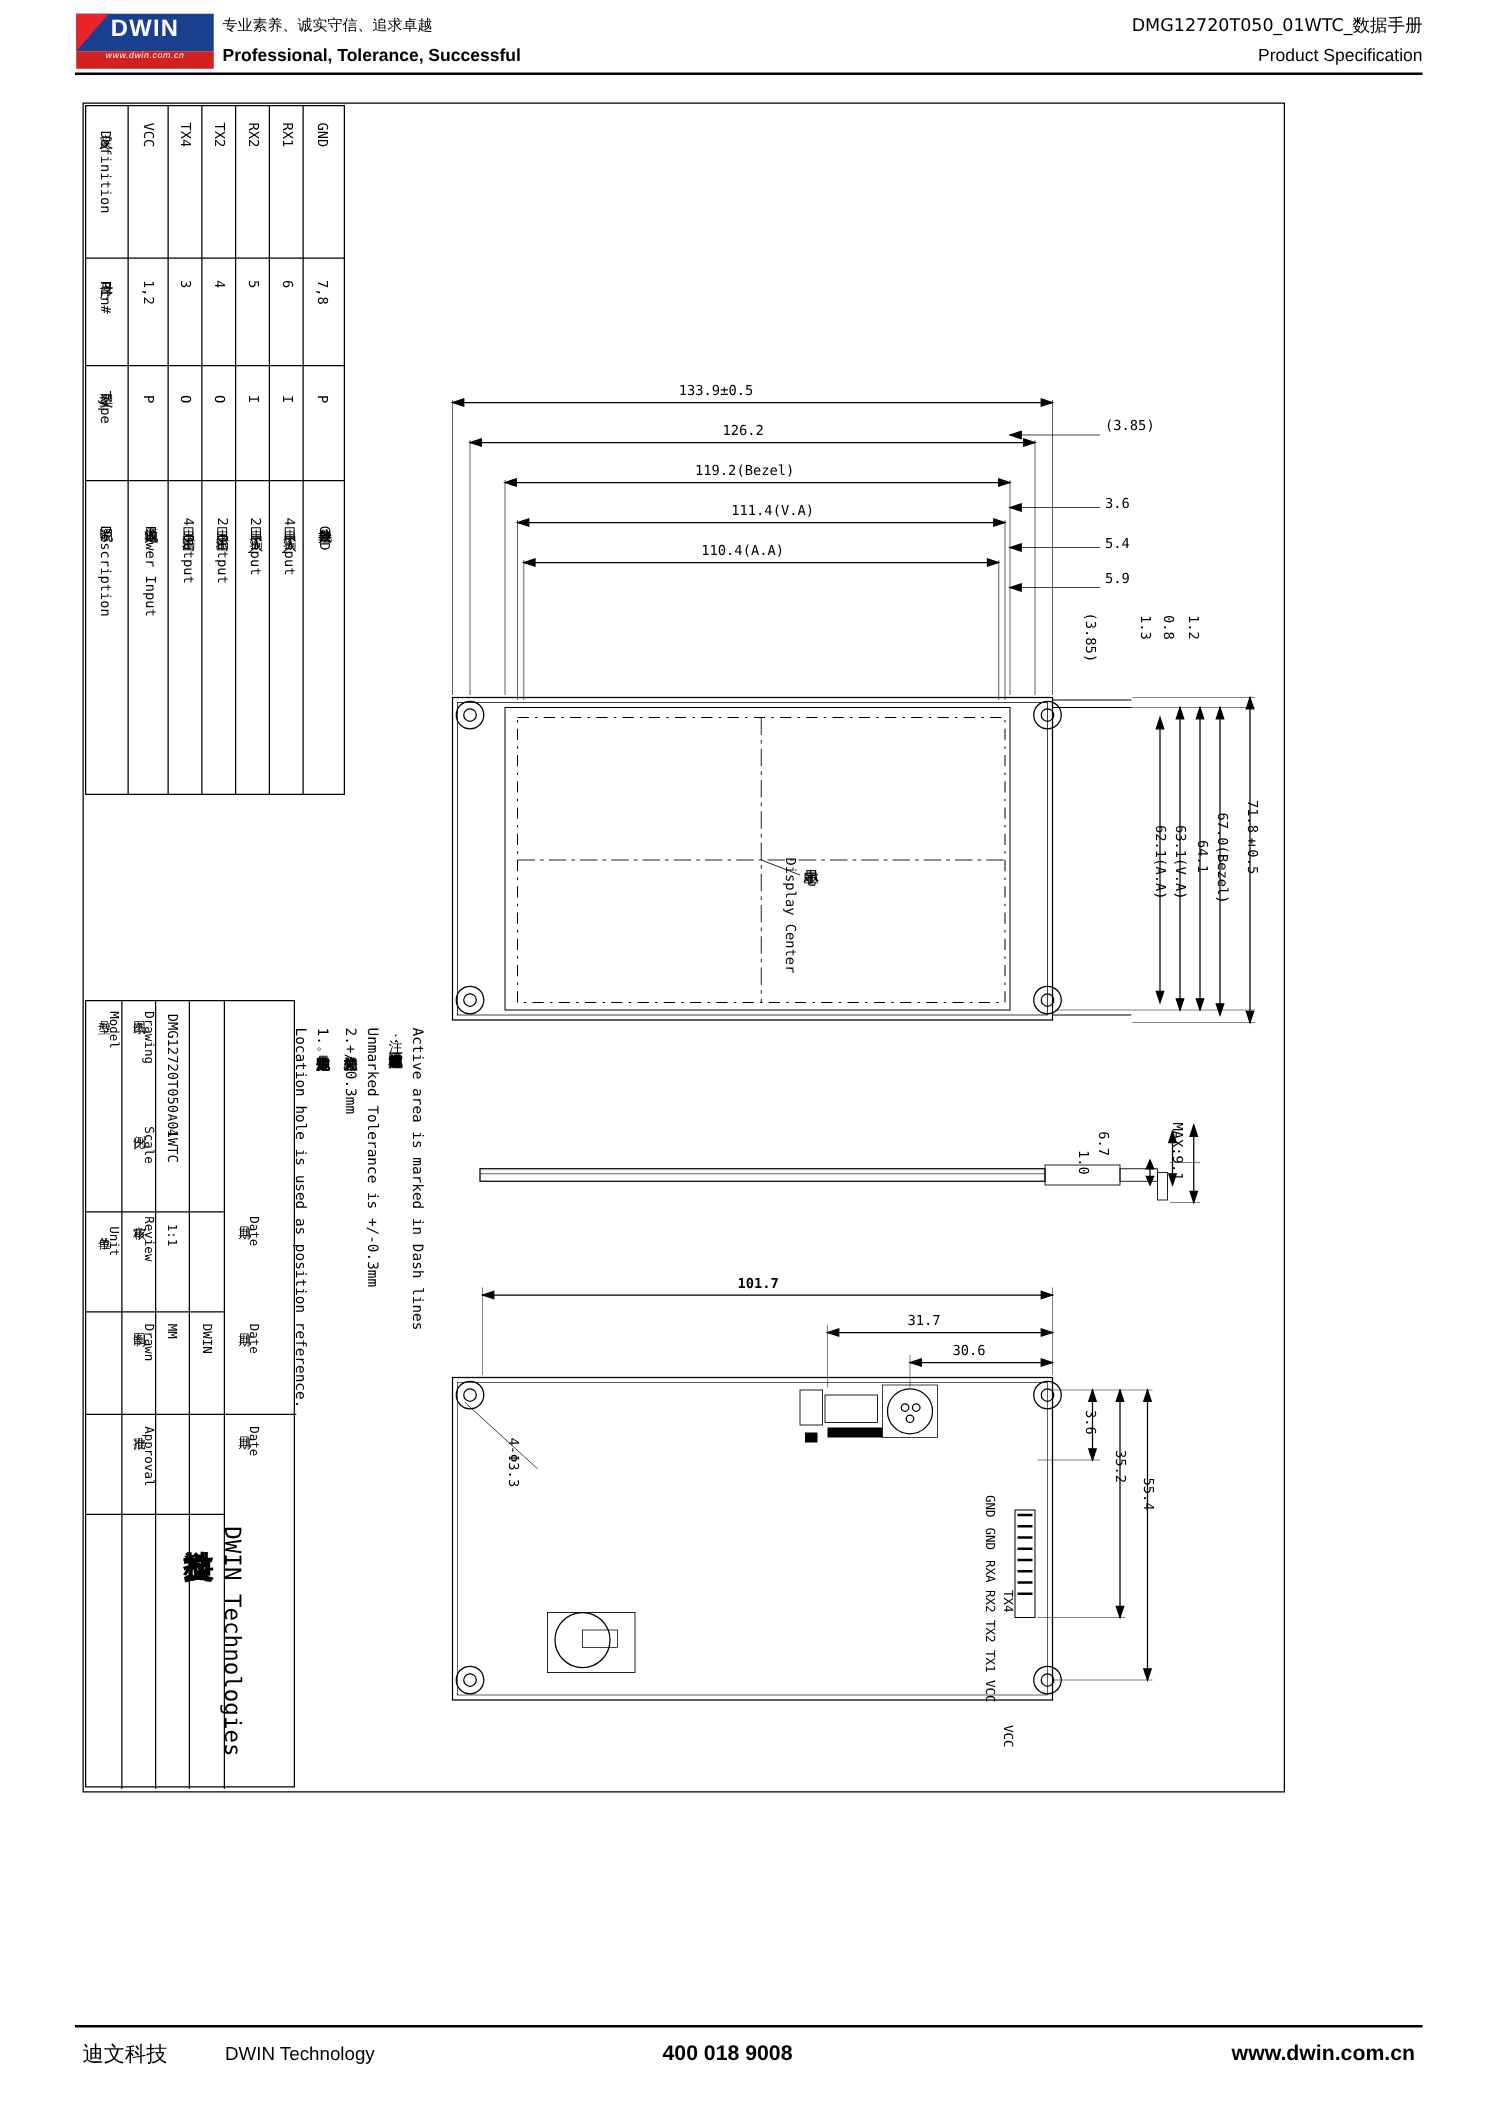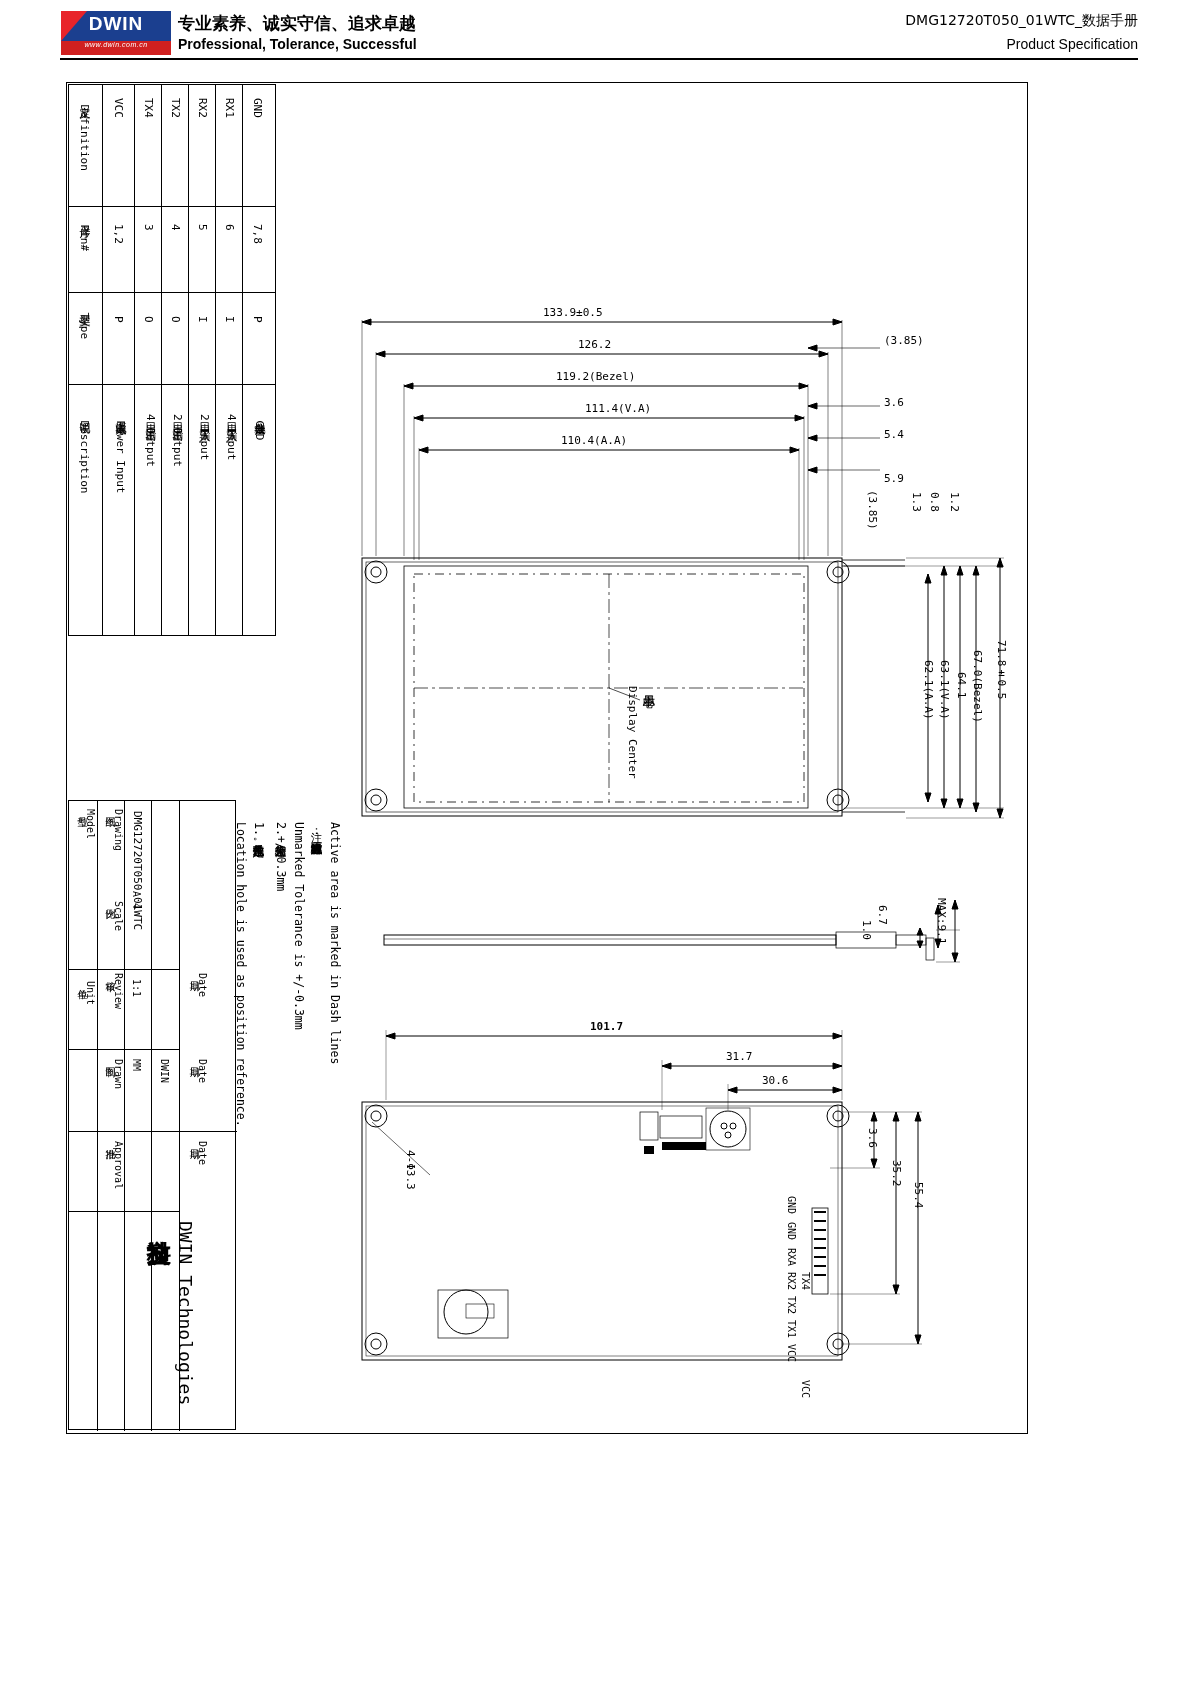--- a/index.html
+++ b/index.html
@@ -15,21 +15,21 @@
 
   
   .header{position:absolute;left:60px;top:8px;width:1078px;height:48px;}
   .hdr-line{position:absolute;left:0;top:50px;width:1078px;height:2px;background:#000;}
   .logo{position:absolute;left:0;top:2px;width:110px;height:44px;background:#fff;border:1px solid #fff;}
   .logo-blue{position:absolute;left:0;top:0;width:110px;height:30px;background:#1b3f8f;}
   .logo-red{position:absolute;left:0;top:30px;width:110px;height:14px;background:#d02020;}
   .logo-tri{position:absolute;left:0;top:0;width:0;height:0;border-top:30px solid #e8242a;border-right:26px solid transparent;}
   .logo-txt{position:absolute;left:0;top:2px;width:110px;text-align:center;color:#fff;font-weight:bold;font-size:19px;letter-spacing:1px;font-family:"Liberation Sans",sans-serif;}
   .logo-sub{position:absolute;left:0;top:30px;width:110px;text-align:center;color:#fff;font-size:7px;font-style:italic;letter-spacing:.5px;}
-  .hdr-cn{position:absolute;left:118px;top:4px;font-size:17px;color:#000;font-family:"DejaVu Sans",sans-serif;font-weight:bold;}
+  .hdr-cn{position:absolute;left:118px;top:4px;font-size:12px;color:#000;font-family:"DejaVu Sans",sans-serif;}
   .hdr-en{position:absolute;left:118px;top:28px;font-size:14px;font-weight:bold;color:#000;}
   .hdr-r1{position:absolute;right:0;top:4px;font-size:14px;text-align:right;font-family:"DejaVu Sans",sans-serif;}
   .hdr-r2{position:absolute;right:0;top:28px;font-size:14px;text-align:right;}
 
   
   .footer{position:absolute;left:60px;top:1620px;width:1078px;height:40px;}
   .ftr-line{position:absolute;left:0;top:0;width:1078px;height:2px;background:#000;}
   .ftr-cn{position:absolute;left:6px;top:12px;font-size:17px;font-family:"DejaVu Sans",sans-serif;}
   .ftr-en{position:absolute;left:120px;top:15px;font-size:15px;}
   .ftr-tel{position:absolute;left:470px;top:13px;font-size:17px;font-weight:bold;}
@@ -364,21 +364,21 @@
 
   <div class="dim" style="left:543px;top:306px;">133.9±0.5</div>
   <div class="dim" style="left:578px;top:338px;">126.2</div>
   <div class="dim" style="left:556px;top:370px;">119.2(Bezel)</div>
   <div class="dim" style="left:585px;top:402px;">111.4(V.A)</div>
   <div class="dim" style="left:561px;top:434px;">110.4(A.A)</div>
 
   <div class="dim" style="left:884px;top:334px;">(3.85)</div>
   <div class="dim" style="left:884px;top:396px;">3.6</div>
   <div class="dim" style="left:884px;top:428px;">5.4</div>
-  <div class="dim" style="left:884px;top:472px;">5.9</div>
+  <div class="dim" style="left:884px;top:456px;">5.9</div>
 
   <div class="dimv" style="left:866px;top:490px;">(3.85)</div>
   <div class="dimv" style="left:910px;top:492px;">1.3</div>
   <div class="dimv" style="left:928px;top:492px;">0.8</div>
   <div class="dimv" style="left:948px;top:492px;">1.2</div>
 
   <div class="dimv" style="left:922px;top:660px;">62.1(A.A)</div>
   <div class="dimv" style="left:938px;top:660px;">63.1(V.A)</div>
   <div class="dimv" style="left:955px;top:672px;">64.1</div>
   <div class="dimv" style="left:971px;top:650px;">67.0(Bezel)</div>
@@ -402,14 +402,21 @@
   <div class="dimv" style="left:786px;top:1196px;font-size:10px;">GND</div>
   <div class="dimv" style="left:786px;top:1222px;font-size:10px;">GND</div>
   <div class="dimv" style="left:786px;top:1248px;font-size:10px;">RXA</div>
   <div class="dimv" style="left:786px;top:1272px;font-size:10px;">RX2</div>
   <div class="dimv" style="left:786px;top:1296px;font-size:10px;">TX2</div>
   <div class="dimv" style="left:786px;top:1320px;font-size:10px;">TX1</div>
   <div class="dimv" style="left:800px;top:1272px;font-size:10px;">TX4</div>
   <div class="dimv" style="left:786px;top:1344px;font-size:10px;">VCC</div>
   <div class="dimv" style="left:800px;top:1380px;font-size:10px;">VCC</div>
 
+  <div class="footer">
+    <div class="ftr-line"></div>
+    <div class="ftr-cn">迪文科技</div>
+    <div class="ftr-en">DWIN Technology</div>
+    <div class="ftr-tel">400 018 9008</div>
+    <div class="ftr-web">www.dwin.com.cn</div>
+  </div>
 
 </div>
 
 </body></html>

